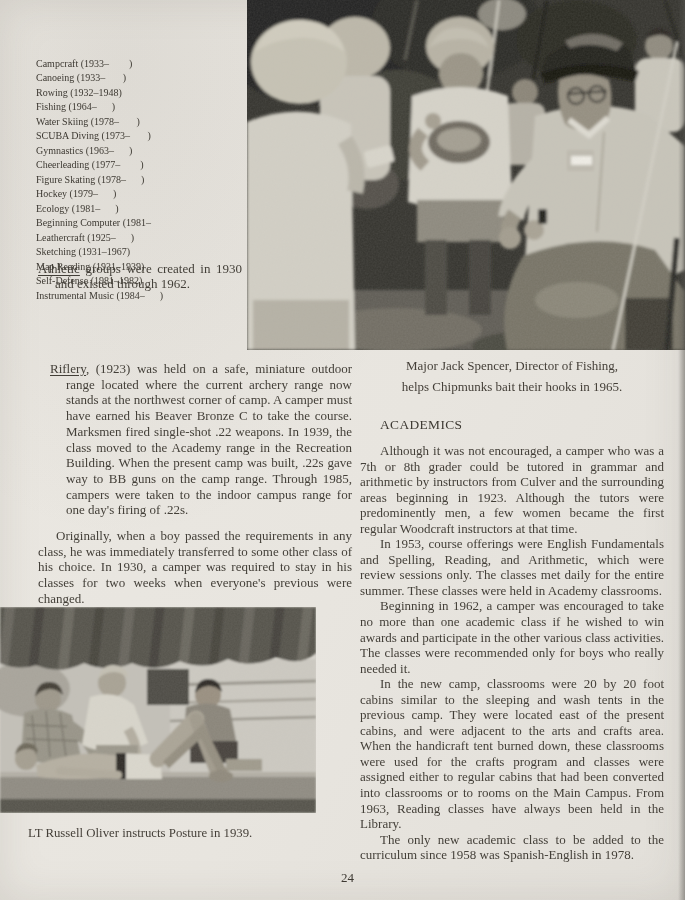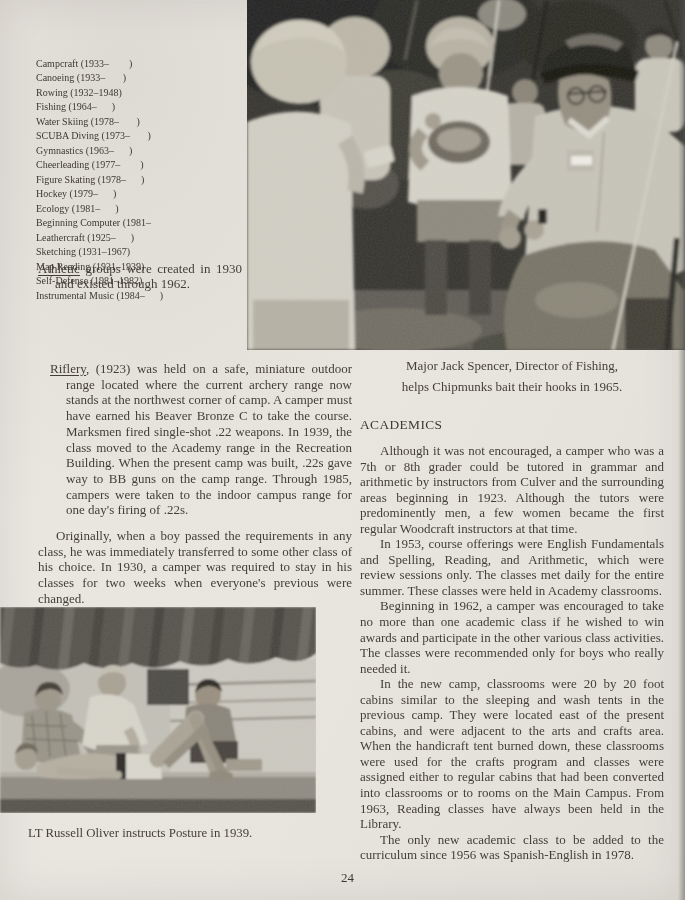--- a/index.html
+++ b/index.html
@@ -36,21 +36,21 @@
     position:absolute;left:38px;top:361px;width:314px;box-sizing:border-box;
     line-height:15.7px;padding-left:28px;text-indent:-16px;margin:0;
   }
   .originally-p{position:absolute;left:38px;top:528px;width:314px;line-height:15.7px;text-indent:18px;margin:0;}
   .u{text-decoration:underline;text-underline-offset:2px;}
   .fishing-caption{
     position:absolute;left:353px;top:356px;width:318px;
     font-size:13px;line-height:20.5px;text-align:center;color:#443f38;
   }
   .academics-heading{
-    position:absolute;left:360px;top:417px;font-size:13.4px;letter-spacing:0.4px;color:#3d3932;
+    position:absolute;left:380px;top:417px;font-size:13.4px;letter-spacing:0.4px;color:#3d3932;
   }
   .academics-body{position:absolute;left:360px;top:443px;width:304px;line-height:15.55px;}
   .academics-body p{margin:0;text-indent:20px;}
   .posture-caption{
     position:absolute;left:28px;top:826px;width:324px;
     font-size:12.8px;text-align:left;color:#443f38;
   }
   .page-number{
     position:absolute;left:318px;top:870px;width:36px;text-align:right;
     font-size:13px;color:#3d3932;
@@ -160,21 +160,21 @@
     <div>helps Chipmunks bait their hooks in 1965.</div>
   </div>
 
   <div class="academics-heading">ACADEMICS</div>
   <div class="body-text academics-body">
 
   <p class="acad-p">Although it was not encouraged, a camper who was a 7th or 8th grader could be tutored in grammar and arithmetic by instructors from Culver and the surrounding areas beginning in 1923. Although the tutors were predominently men, a few women became the first regular Woodcraft instructors at that time.</p>
       <p class="acad-p">In 1953, course offerings were English Fundamentals and Spelling, Reading, and Arithmetic, which were review sessions only. The classes met daily for the entire summer. These classes were held in Academy classrooms.</p>
       <p class="acad-p">Beginning in 1962, a camper was encouraged to take no more than one academic class if he wished to win awards and participate in the other various class activities. The classes were recommended only for boys who really needed it.</p>
       <p class="acad-p">In the new camp, classrooms were 20 by 20 foot cabins similar to the sleeping and wash tents in the previous camp. They were located east of the present cabins, and were adjacent to the arts and crafts area. When the handicraft tent burned down, these classrooms were used for the crafts program and classes were assigned either to regular cabins that had been converted into classrooms or to rooms on the Main Campus. From 1963, Reading classes have always been held in the Library.</p>
-      <p class="acad-p">The only new academic class to be added to the curriculum since 1956 was Spanish-English in 1978.</p>
+      <p class="acad-p">The only new academic class to be added to the curriculum since 1958 was Spanish-English in 1978.</p>
     </div>
 
   <svg id="posture-photo" class="photo" viewBox="0 0 316 206" xmlns="http://www.w3.org/2000/svg">
     <defs>
       <filter id="soft2" x="-5%" y="-5%" width="110%" height="110%">
           <feGaussianBlur stdDeviation="1.3"></feGaussianBlur>
         </filter>
       <filter id="grain2" x="0" y="0" width="100%" height="100%">
         <feTurbulence type="fractalNoise" baseFrequency="0.65" numOctaves="2" stitchTiles="stitch"></feTurbulence>
         <feColorMatrix type="matrix" values="0 0 0 0 0.55  0 0 0 0 0.54  0 0 0 0 0.5  0 0 0 0.3 0"></feColorMatrix>

